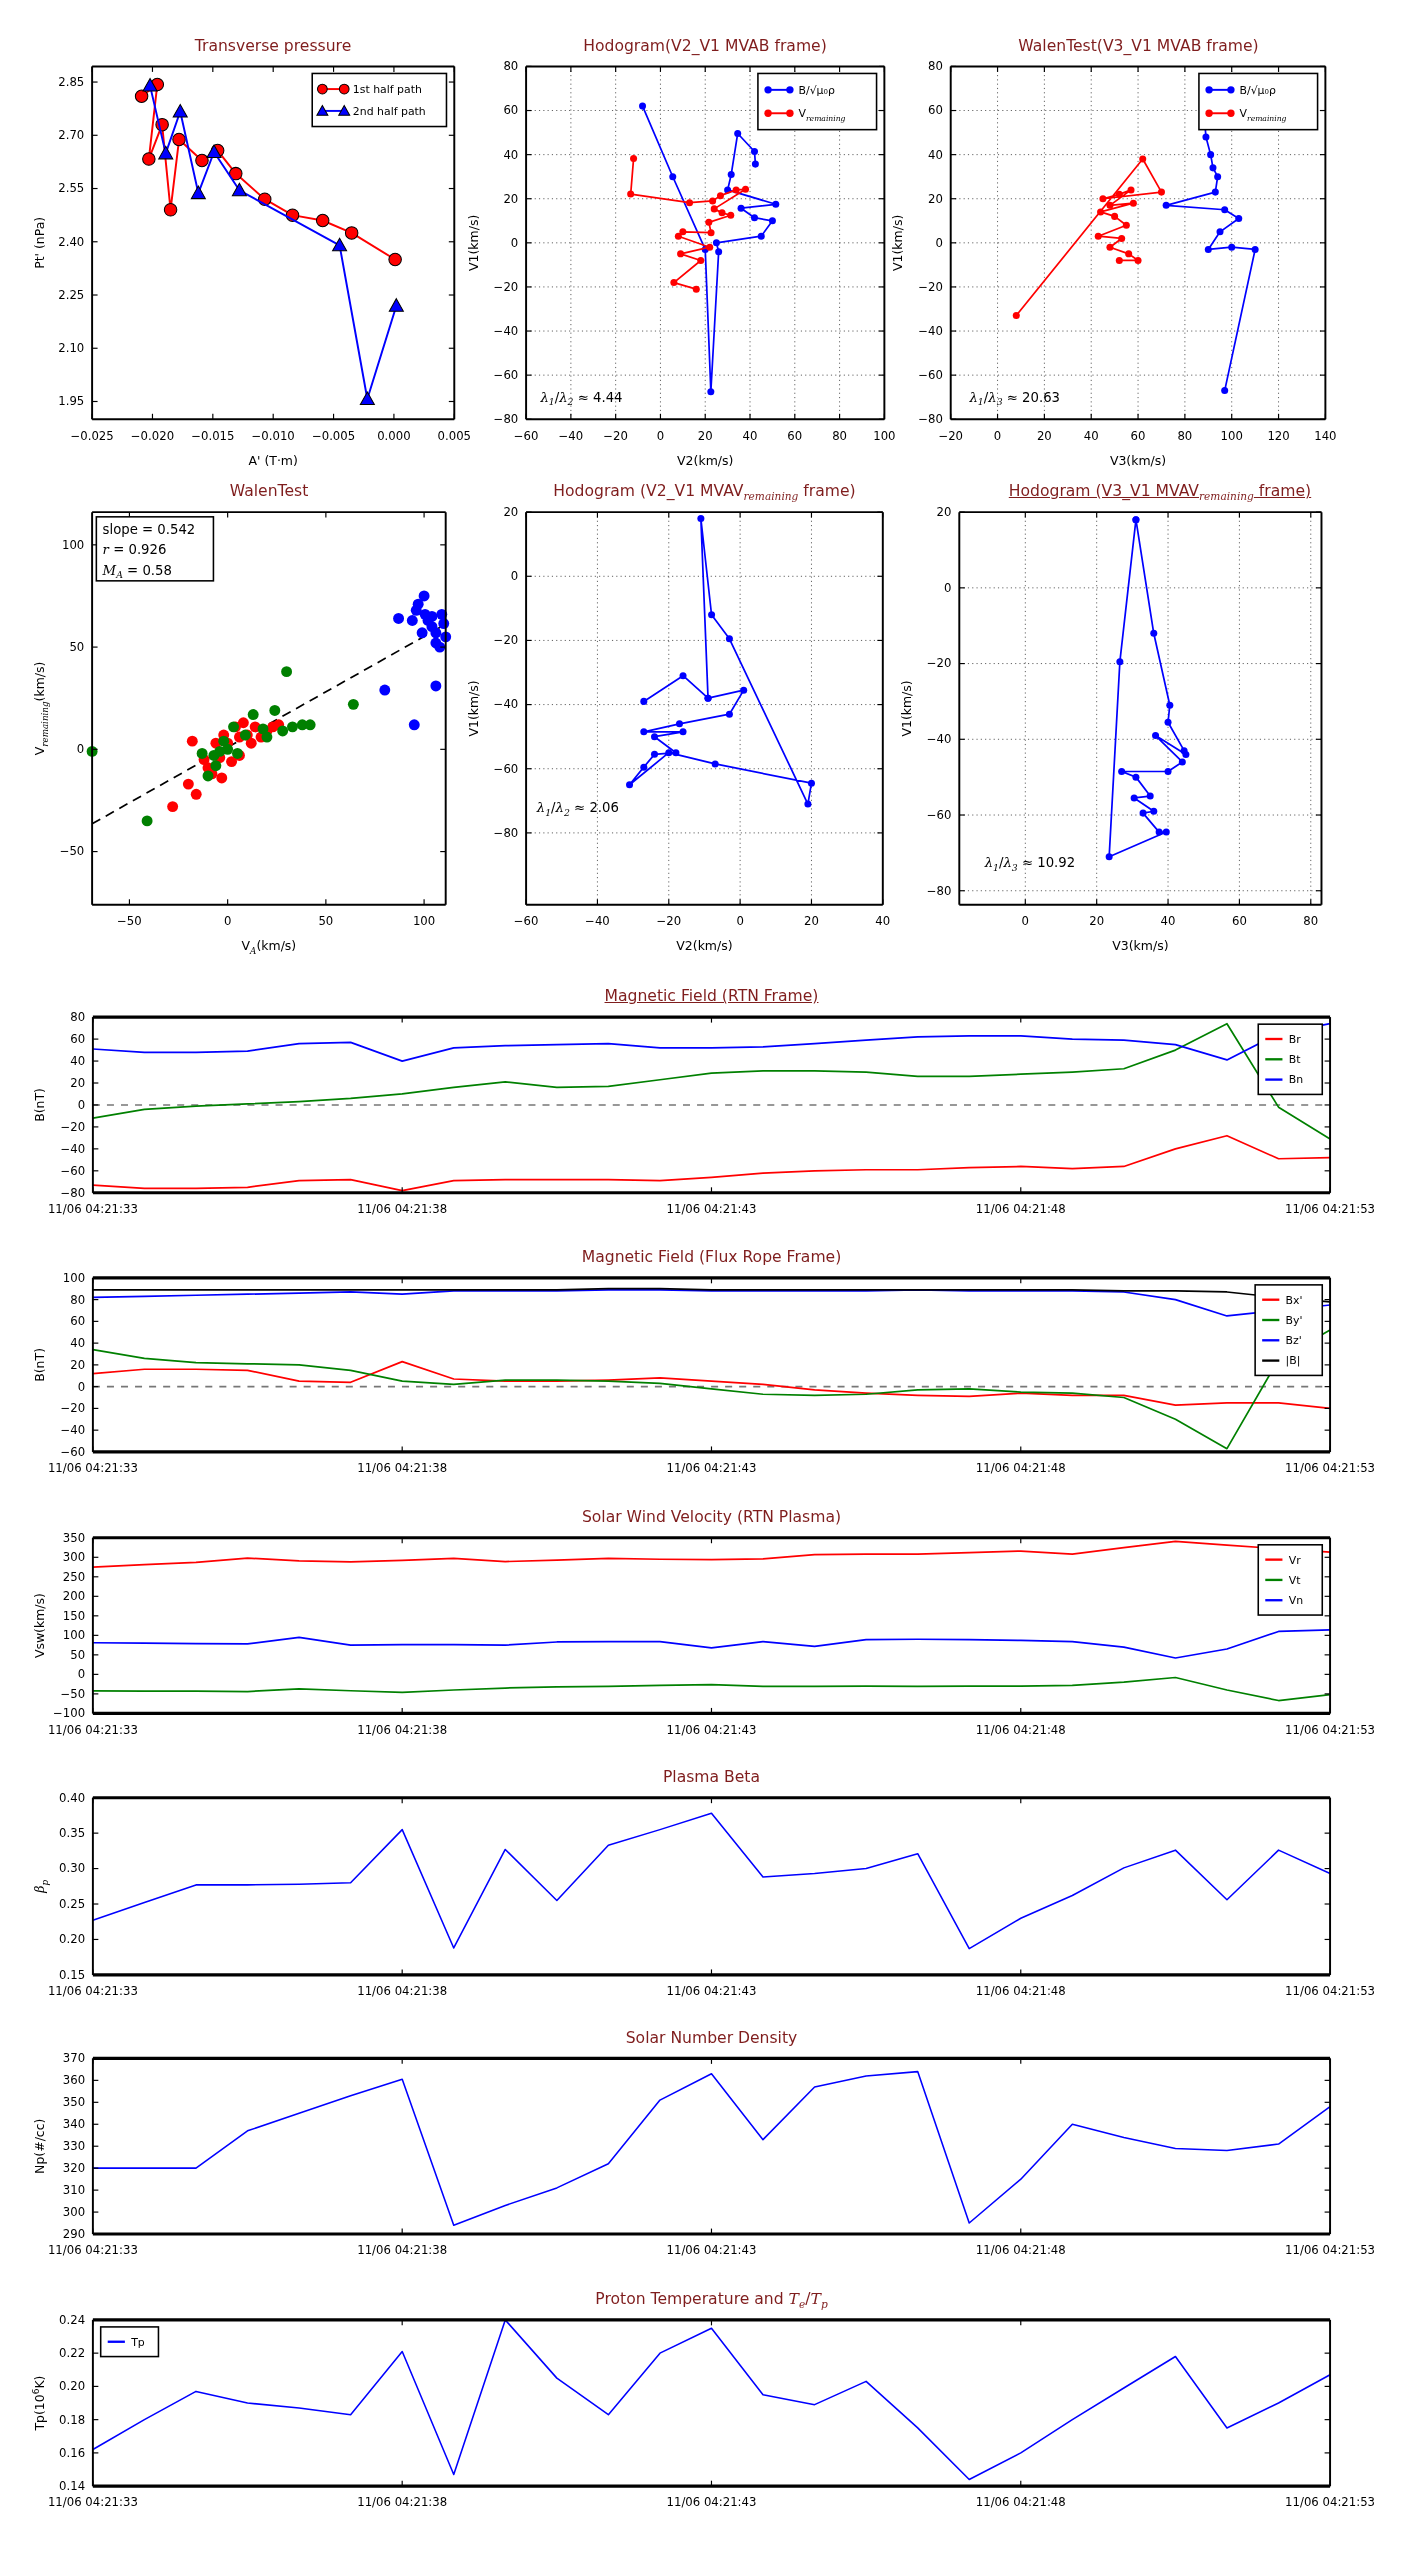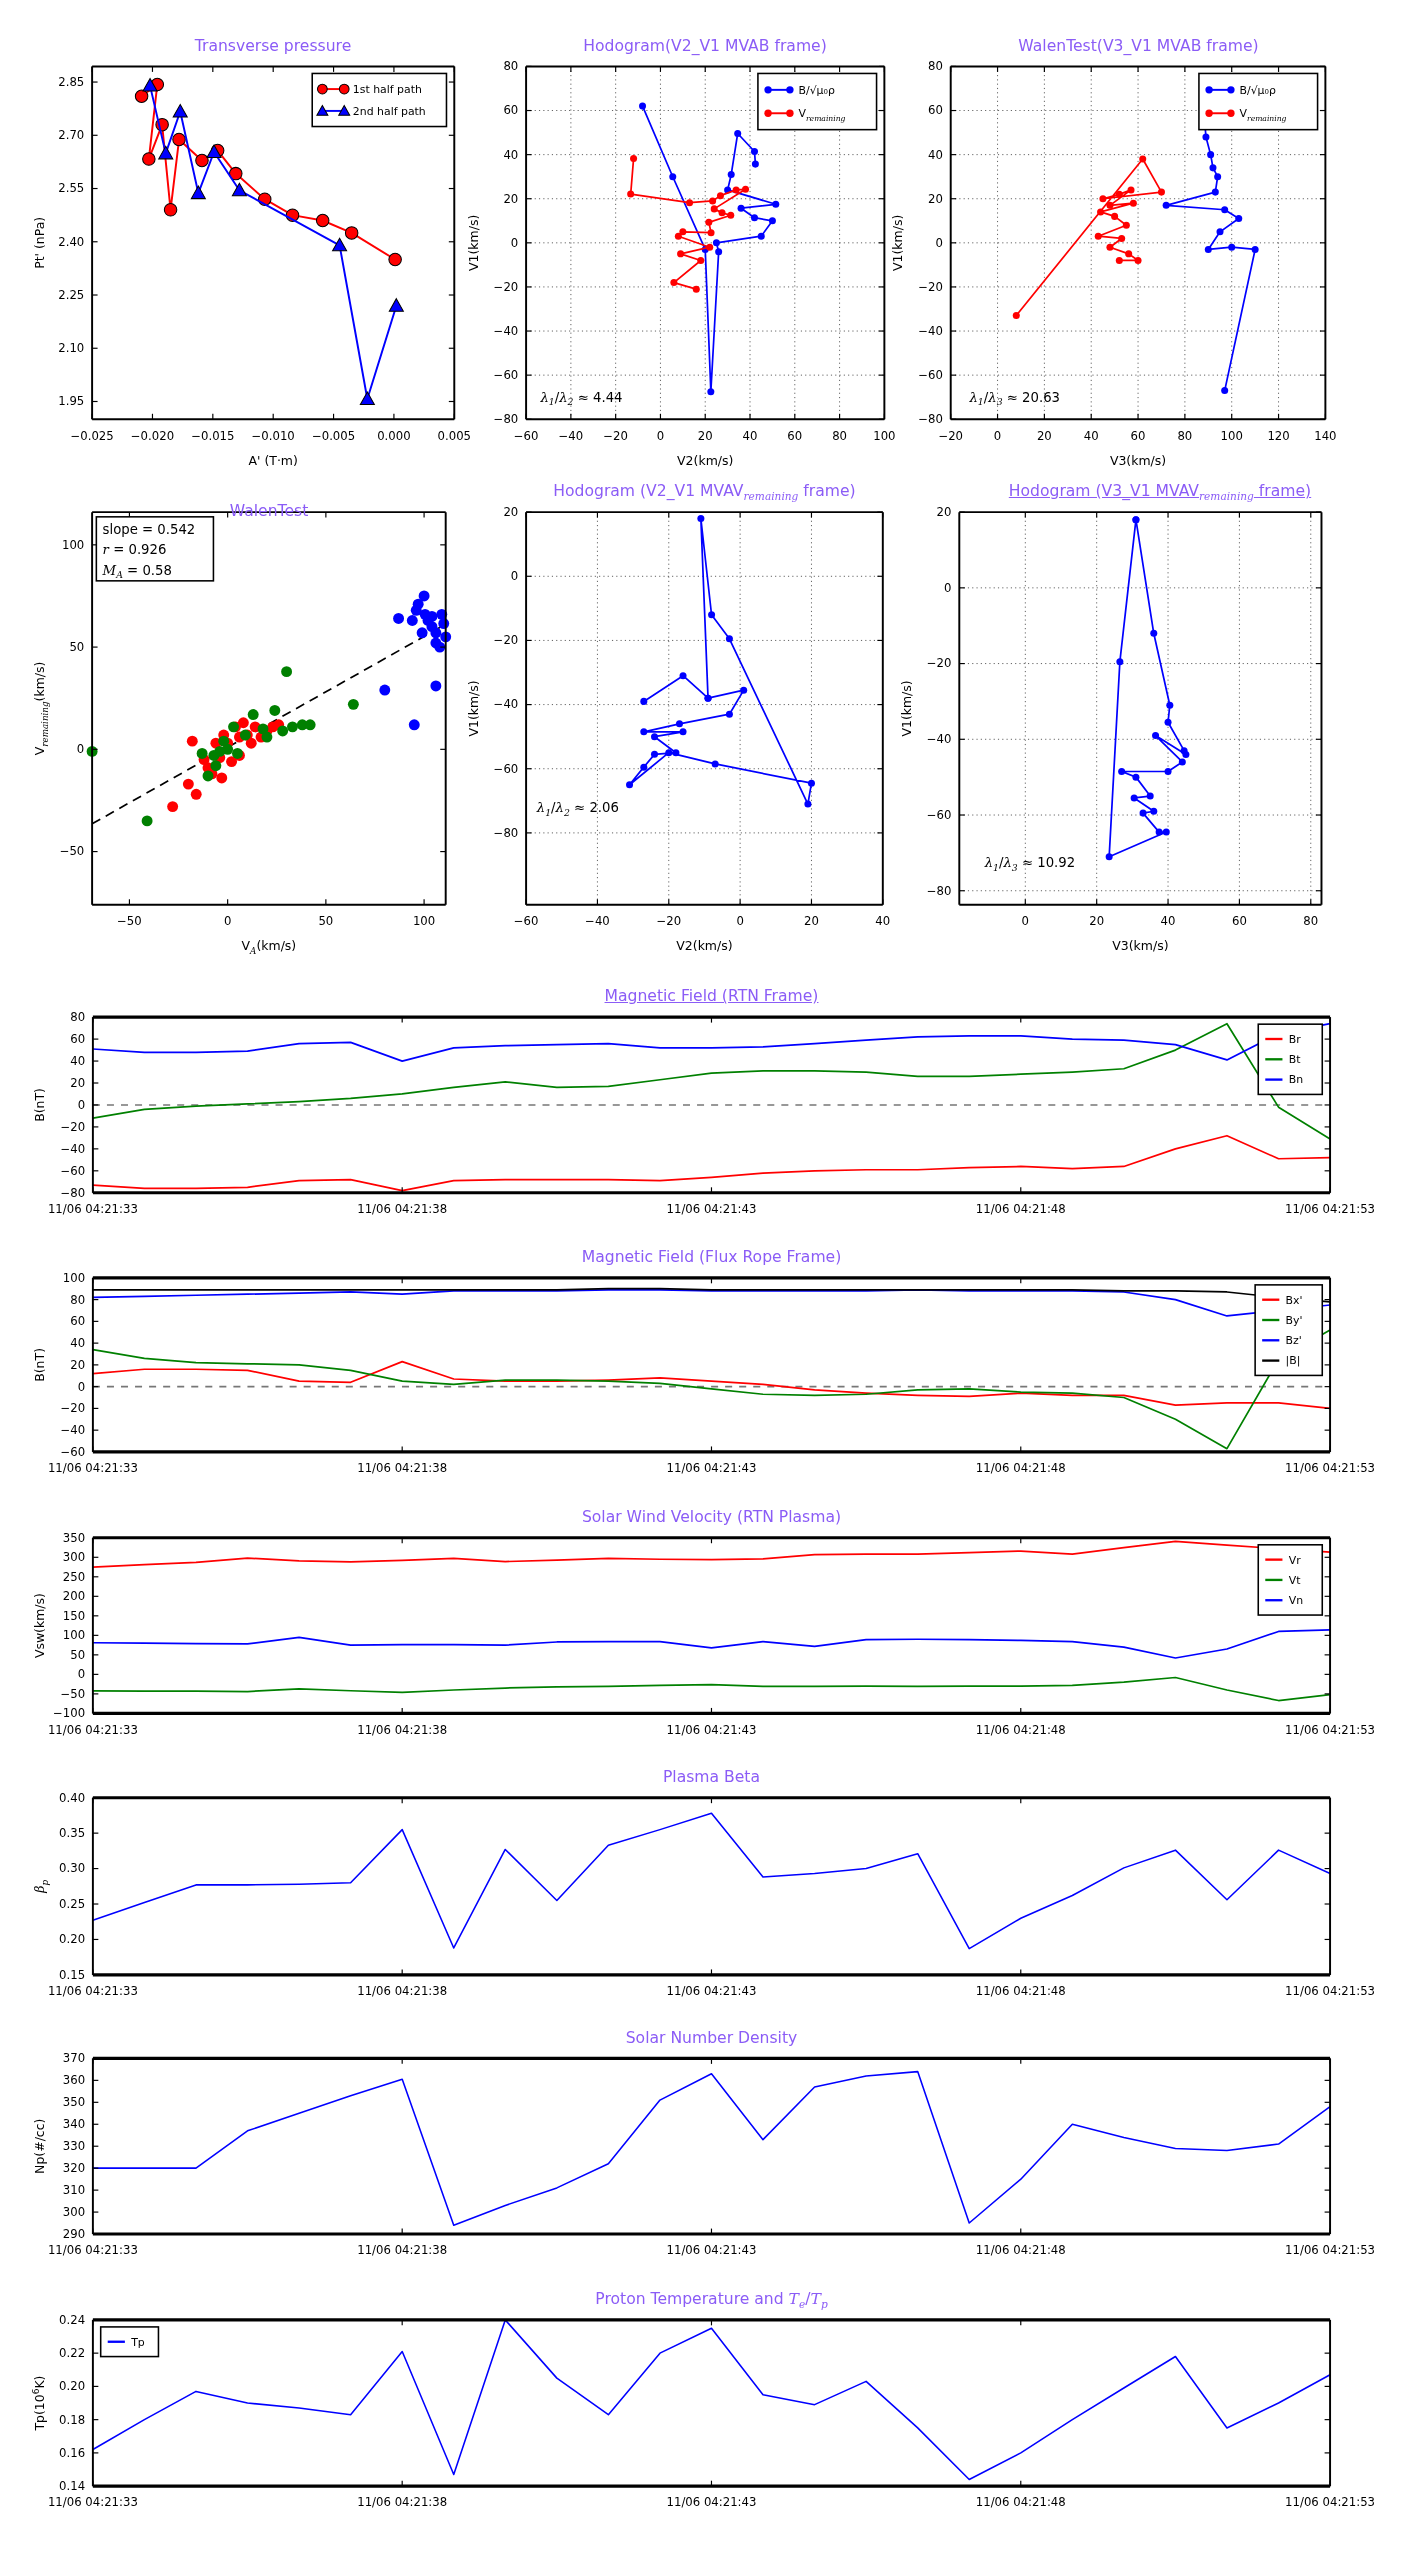--- a/index.html
+++ b/index.html
@@ -1,19 +1,19 @@
 <!DOCTYPE html>
 <html style="font-size:12.5px"><head>
 <meta charset="utf-8">
 <style>
   html,body{margin:0;padding:0;background:#fff;}
   .fig{position:relative;width:1405px;height:2576px;background:#fff;
        font-family:"DejaVu Sans","Liberation Sans",sans-serif;overflow:hidden;}
   .fig svg{position:absolute;left:0;top:0;pointer-events:none;}
-  .chart-title{position:absolute;text-align:center;font-size:15.6px;color:#8b5cf6;z-index:5;}
+  .chart-title{position:absolute;text-align:center;font-size:15.6px;color:#7f1d1d;z-index:5;}
   .chart-title sub,.chart-title sup{font-size:68%;font-family:"DejaVu Serif","Liberation Serif",serif;font-style:italic;}
   .chart-title i{font-family:"DejaVu Serif","Liberation Serif",serif;}
   text{fill:#000;font-family:"DejaVu Sans","Liberation Sans",sans-serif;}
   .tick{font-size:15px;}
   .alabel{font-size:16px;}
   .leg{font-size:14px;}
   .ann{font-size:17px;}
 </style>
 </head>
 <body>
@@ -348,21 +348,21 @@
         <circle cx="1577" cy="115" r="4.7250000000000005" fill="#0000ff"></circle>
         <text x="1588" y="120" class="leg"><tspan dy="0">B/√μ₀ρ</tspan></text>
         <line x1="1546" y1="145" x2="1580" y2="145" stroke="#ff0000" stroke-width="2.5"></line>
         <circle cx="1549" cy="145" r="4.7250000000000005" fill="#ff0000"></circle>
         <circle cx="1577" cy="145" r="4.7250000000000005" fill="#ff0000"></circle>
         <text x="1588" y="150" class="leg"><tspan dy="0">V</tspan><tspan font-size="70%" font-style="italic" font-family="DejaVu Serif, Liberation Serif, serif" dy="5">remaining</tspan></text>
         <text x="1242" y="514.4" class="ann"><tspan font-style="italic" font-family="DejaVu Serif, Liberation Serif, serif" dy="0">λ</tspan><tspan font-size="70%" font-style="italic" font-family="DejaVu Serif, Liberation Serif, serif" dy="5">1</tspan><tspan dy="-5">/</tspan><tspan font-style="italic" font-family="DejaVu Serif, Liberation Serif, serif" dy="0">λ</tspan><tspan font-size="70%" font-style="italic" font-family="DejaVu Serif, Liberation Serif, serif" dy="5">3</tspan><tspan dy="-5"> ≈ 20.63</tspan></text>
       </svg>
   </div>
   <div class="chart">
-    <div class="chart-title rich" style="left: 92px; top: 482px; width: 354px; margin-top: 20px;">WalenTest</div>
+    <div class="chart-title rich" style="left: 92px; top: 482px; width: 354px;">WalenTest</div>
     <svg width="1405" height="2576" viewBox="0 0 1800 3300">
         <polyline points="118.0,1055.3 571.0,799.6" fill="none" stroke="#000000" stroke-width="2.2" stroke-linejoin="round" stroke-dasharray="12,8"></polyline>
         <circle cx="221.18333333333334" cy="1033.25" r="7" fill="#ff0000"></circle>
         <circle cx="251.38333333333333" cy="1017.53125" r="7" fill="#ff0000"></circle>
         <circle cx="246.35" cy="949.4166666666666" r="7" fill="#ff0000"></circle>
         <circle cx="261.45" cy="972.9947916666666" r="7" fill="#ff0000"></circle>
         <circle cx="266.48333333333335" cy="983.4739583333334" r="7" fill="#ff0000"></circle>
         <circle cx="271.51666666666665" cy="991.3333333333334" r="7" fill="#ff0000"></circle>
         <circle cx="276.54999999999995" cy="952.0364583333334" r="7" fill="#ff0000"></circle>
         <circle cx="281.58333333333337" cy="970.375" r="7" fill="#ff0000"></circle>

